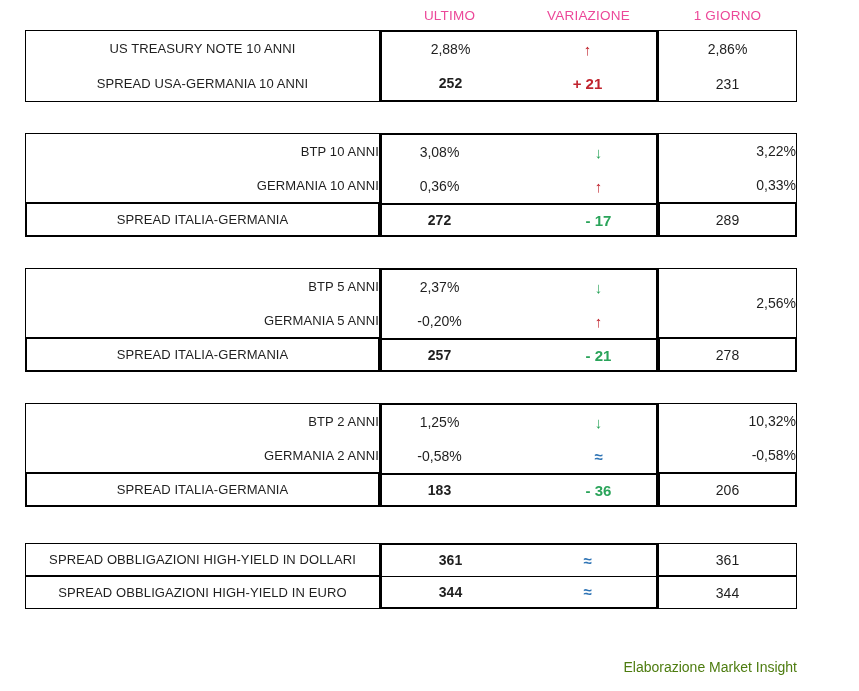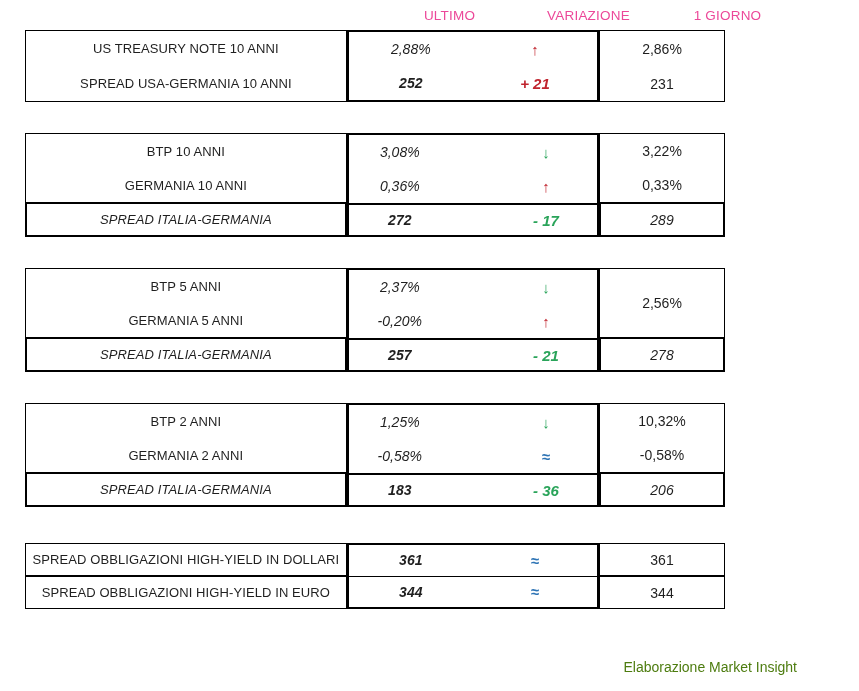--- a/index.html
+++ b/index.html
@@ -15,27 +15,27 @@
   
   .hdr {
     display: grid;
     grid-template-columns: 355px 139px 139px 139px;
     height: 15px; margin-bottom: 7px;
     font-size: 13.5px; color: #ec4899;
   }
   .hdr .h { text-align: center; line-height: 15px; letter-spacing: 0.2px; }
 
   
-  .group { display: flex; width: 700px; align-items: stretch; border-radius: 17px; }
+  .group { display: flex; width: 772px; align-items: stretch; border-radius: 17px; }
   .col-labels { width: 355px; display: flex; flex-direction: column; }
   .col-mid    { width: 278px; }
   .col-right  { width: 139px; display: flex; flex-direction: column; }
 
   .box { border: 1px solid #000; background: #fff; }
-  .box.thick { border-width: 2.5px; font-style: italic; }
+  .box.thick { border-width: 2.5px; }
   .colflex { display: flex; flex-direction: column; }
   .h-full { height: 100%; }
   .colflex > .cell, .colflex > .mrow { flex: 1; }
 
   .cell { display: flex; align-items: center; justify-content: center; }
   .label { font-size: 13px; letter-spacing: 0.1px; }
   .val { font-size: 14px; }
   .var { font-size: 15px; font-weight: bold; }
   .bold { font-weight: bold; }
   .mrow { display: flex; }
@@ -44,21 +44,21 @@
   .dir-up   { color: var(--up,   #c0242e); }
   .dir-down { color: var(--down, #2aa45a); }
   .dir-flat { color: var(--flat, #2e74b5); }
 
   
   .g1 { height: 72px; margin-bottom: 31px; }
 
   
   .g3r { height: 104px; margin-bottom: 31px; }
   .g3r.last { margin-bottom: 36px; }
-  .g3r .bodybox { height: 70px; flex: none; }
+  .g3r .bodybox { height: 70px; flex: none; align-items: flex-end; }
   .g3r .spreadbox { flex: 1; margin-top: -1px; }
   .g3r .col-mid .mrow { flex: none; height: 34px; gap: 44px; }
   .g3r .col-mid .mrow.sprow { flex: 1; height: auto; border-top: 2.5px solid #000; }
 
   
   .g5 { height: 66px; }
   .g5 .col-labels .box, .g5 .col-right .box { flex: 1; }
   .g5 .col-mid .mrow.sep { border-top: 1px solid #000; }
 
   .credit {

